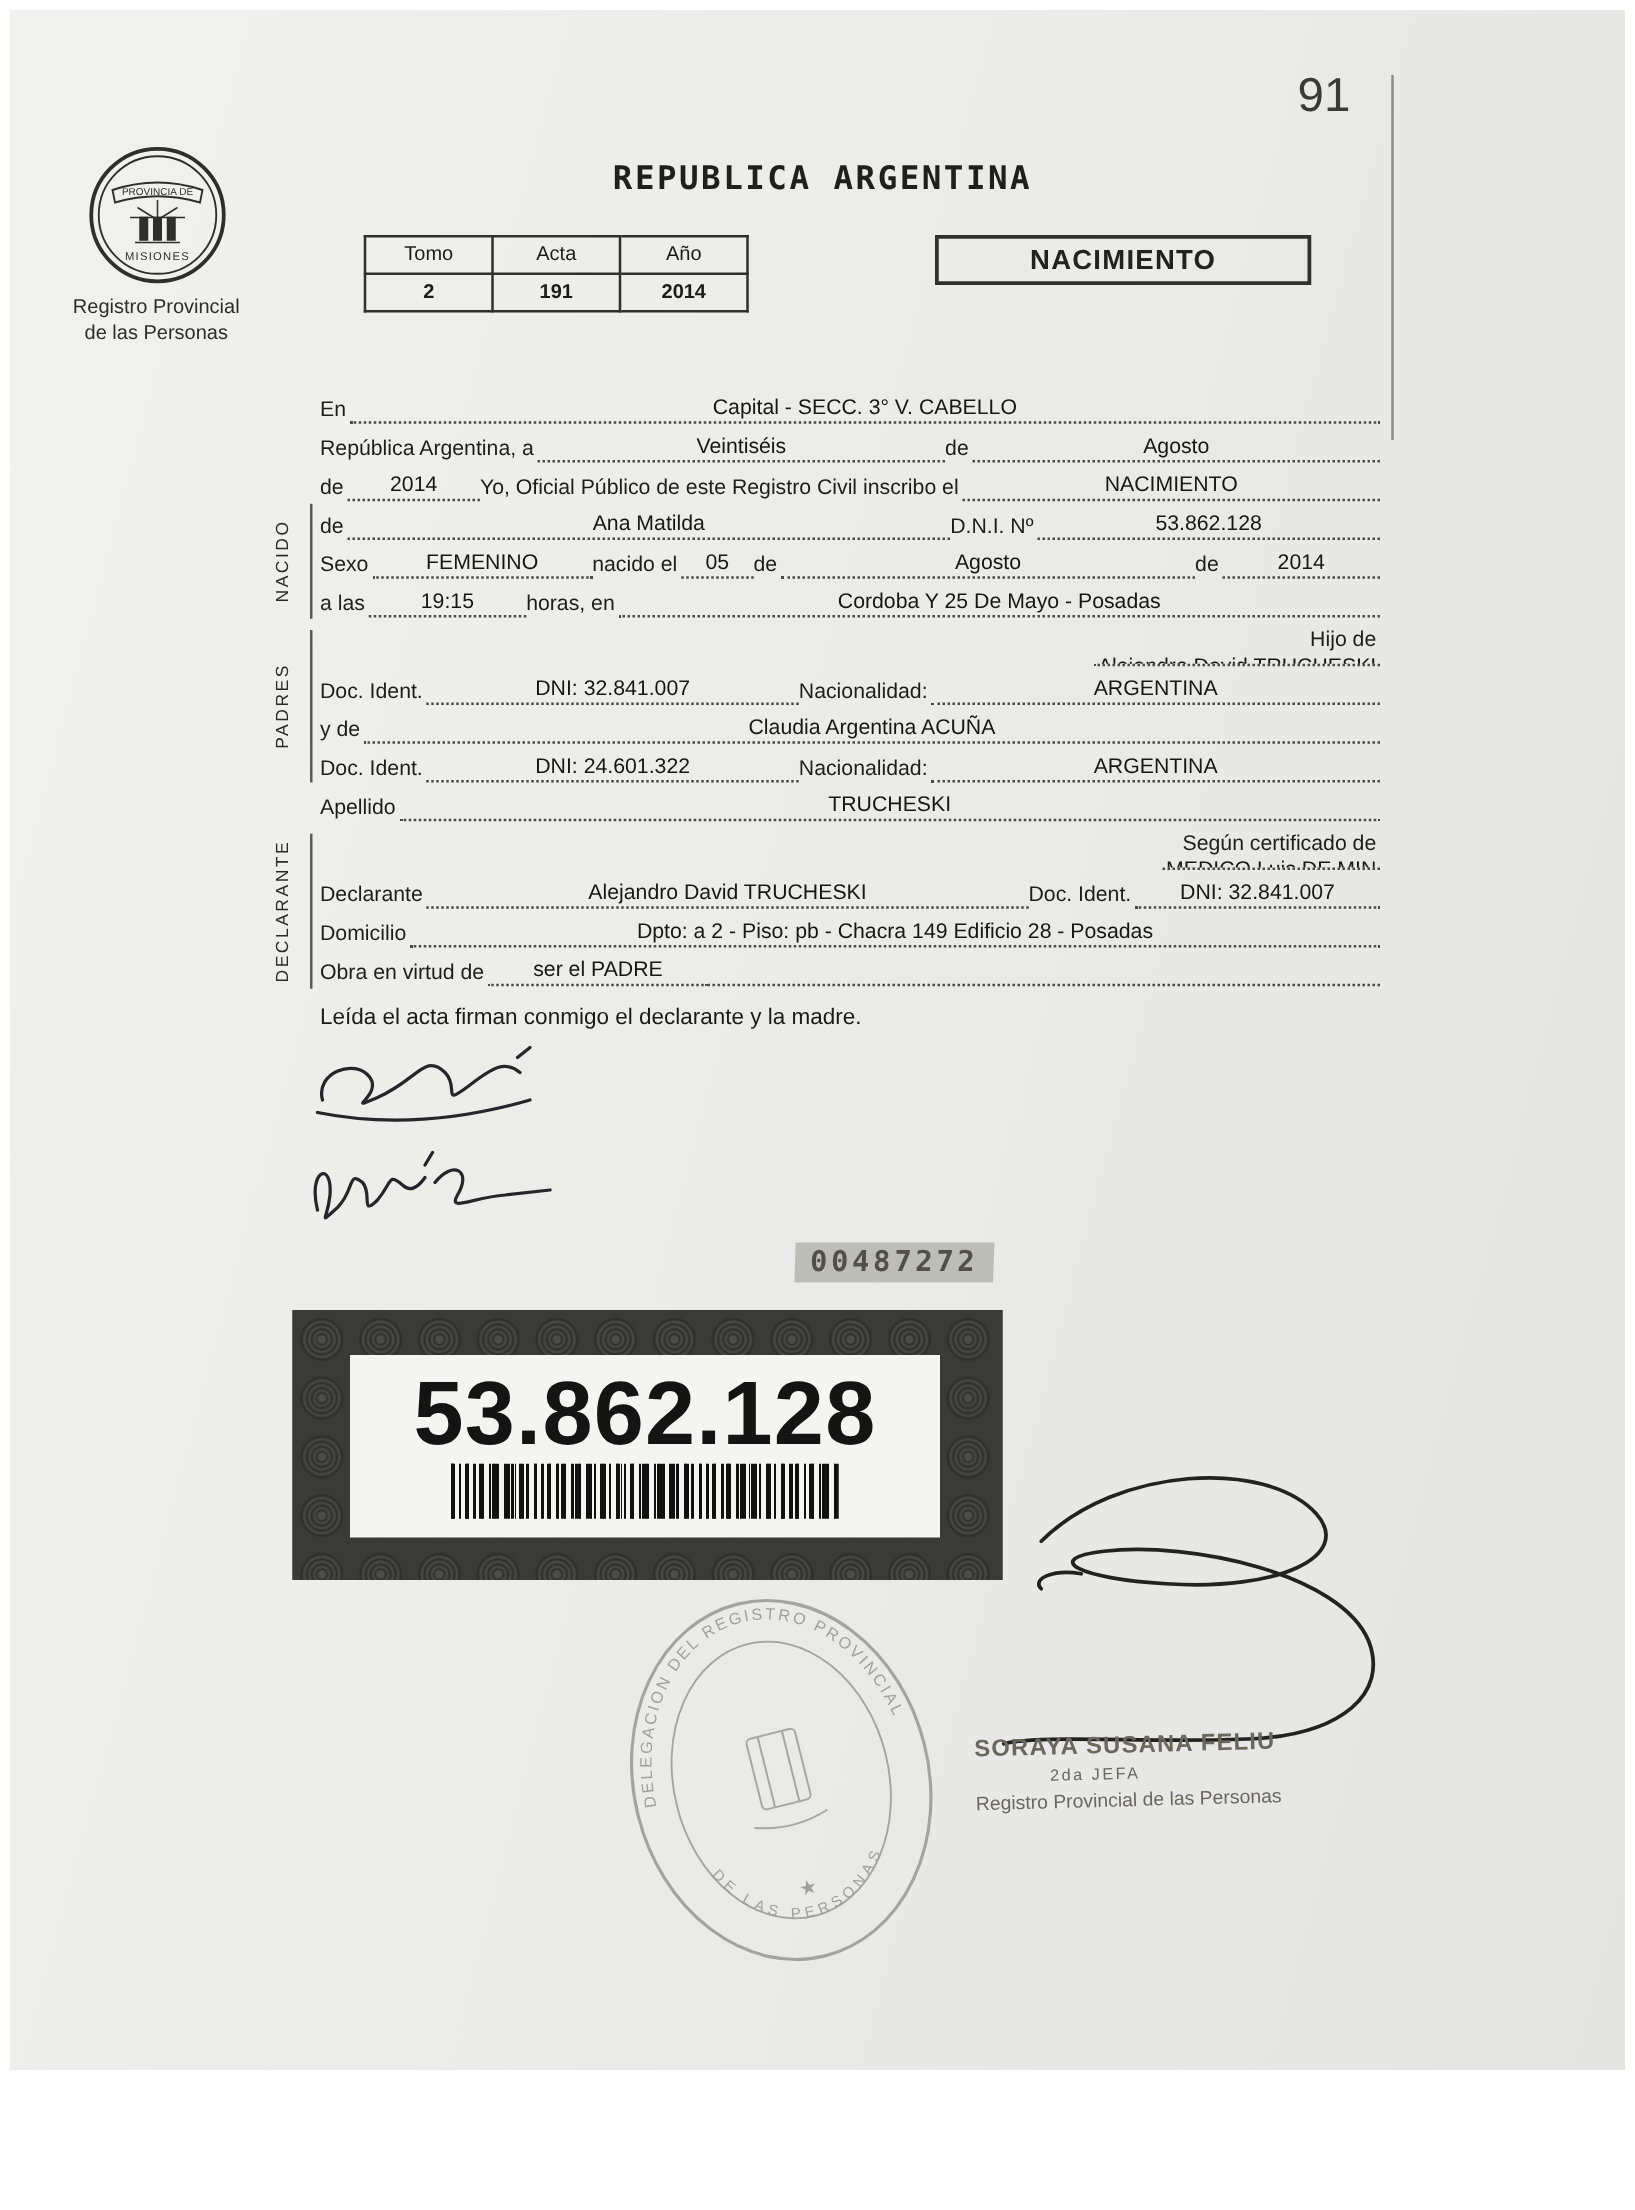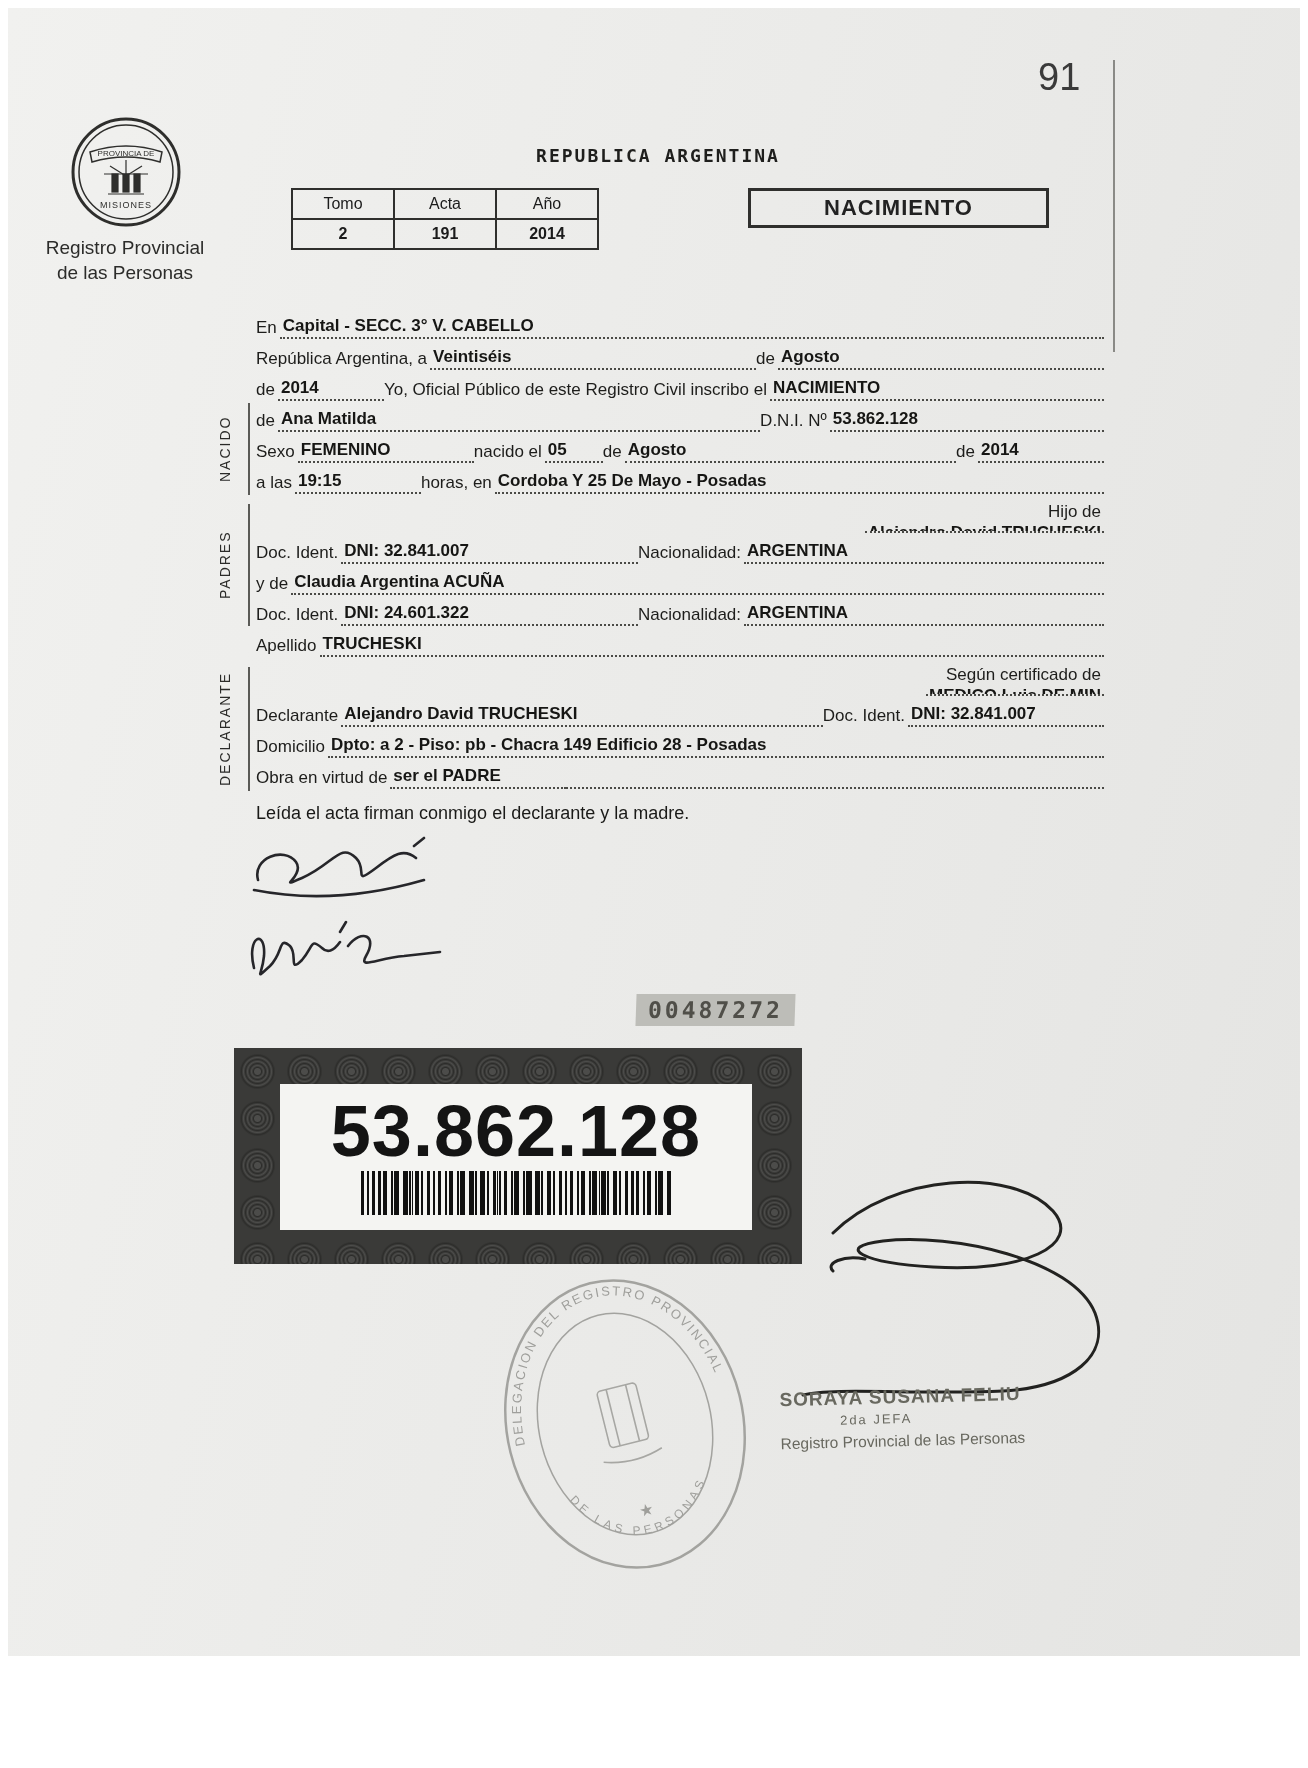--- a/index.html
+++ b/index.html
@@ -5,40 +5,40 @@
   html,body{margin:0;padding:0;background:#ffffff;}
   body{width:1308px;height:1768px;position:relative;font-family:"Liberation Sans",sans-serif;color:#1b1b1b;}
   .sheet{position:absolute;left:8px;top:8px;width:1292px;height:1648px;
          background:linear-gradient(105deg,#f1f1ef 0%,#eaeae8 55%,#e4e4e2 100%);overflow:hidden;}
 
   .page-num{position:absolute;left:1030px;top:48px;font-size:38px;color:#3a3a3a;}
   .right-edge-line{position:absolute;left:1105px;top:52px;width:2px;height:292px;background:#8a8a86;}
 
   .emblem{position:absolute;left:62px;top:106px;}
   .emblem-caption{position:absolute;left:28px;top:228px;width:178px;text-align:center;
-                  font-size:19px;line-height:1.3;color:#2c2c2a;}
-
-  .title{position:absolute;left:300px;top:137px;width:700px;text-align:center;
-         font-family:"DejaVu Sans Mono",monospace;font-weight:700;font-size:18px;letter-spacing:2px;color:#1f1f1d;}
+                  font-size:16px;line-height:1.3;color:#2c2c2a;}
+
+  .title{position:absolute;left:300px;top:120px;width:700px;text-align:center;
+         font-family:"DejaVu Sans Mono",monospace;font-weight:700;font-size:26px;letter-spacing:2px;color:#1f1f1d;}
 
   table.acta{position:absolute;left:283px;top:180px;border-collapse:collapse;}
   table.acta th,table.acta td{border:2px solid #2f2f2d;width:100px;text-align:center;
         font-size:16px;padding:5px 0;background:transparent;}
   table.acta th{font-weight:400;text-align:center;}
   table.acta td{font-weight:600;}
 
   .type-box{position:absolute;left:740px;top:180px;width:295px;height:34px;border:3px solid #2f2f2d;
             text-align:center;line-height:34px;font-size:22px;letter-spacing:1px;font-weight:600;color:#222;}
 
   .form{position:absolute;left:248px;top:300px;width:848px;}
   .frow{display:flex;align-items:flex-end;height:31px;font-size:17px;}
   .gap{margin-top:8px;flex-direction:column;}
   .lbl{white-space:nowrap;padding:0 3px 1px 0;color:#1d1d1b;}
-  .fill{flex:1 1 auto;min-width:0;border-bottom:2px dotted #4a4a46;
-        font-weight:700;white-space:nowrap;overflow:hidden;padding:0 3px 1px;color:#161614;}
+  .fill{flex:1 1 auto;min-width:0;border-bottom:2px dotted #4a4a46;text-align:center;
+        font-weight:400;white-space:nowrap;overflow:hidden;padding:0 3px 1px;color:#161614;}
   .f26{flex:2.6;} .f3{flex:3;} .f15{flex:1.5;} .f115{flex:1.15;}
   .b100{flex:0 0 100px;} .b120{flex:0 0 120px;} .b170{flex:0 0 170px;margin-top:32px;} .b52{flex:0 0 52px;} .b190{flex:0 0 190px;}
 
   .side-label{position:absolute;left:204px;width:26px;writing-mode:vertical-rl;transform:rotate(180deg);
               display:flex;align-items:center;justify-content:center;font-size:14px;letter-spacing:2px;color:#2a2a28;}
   .side-line{position:absolute;left:240px;width:2px;background:#5a5a56;}
   .ln-nacido{top:395px;height:92px;} .ll-nacido{top:395px;height:92px;}
   .ln-padres{top:496px;height:122px;} .ll-padres{top:496px;height:122px;}
   .ln-decl{top:659px;height:124px;} .ll-decl{top:659px;height:124px;}
 

